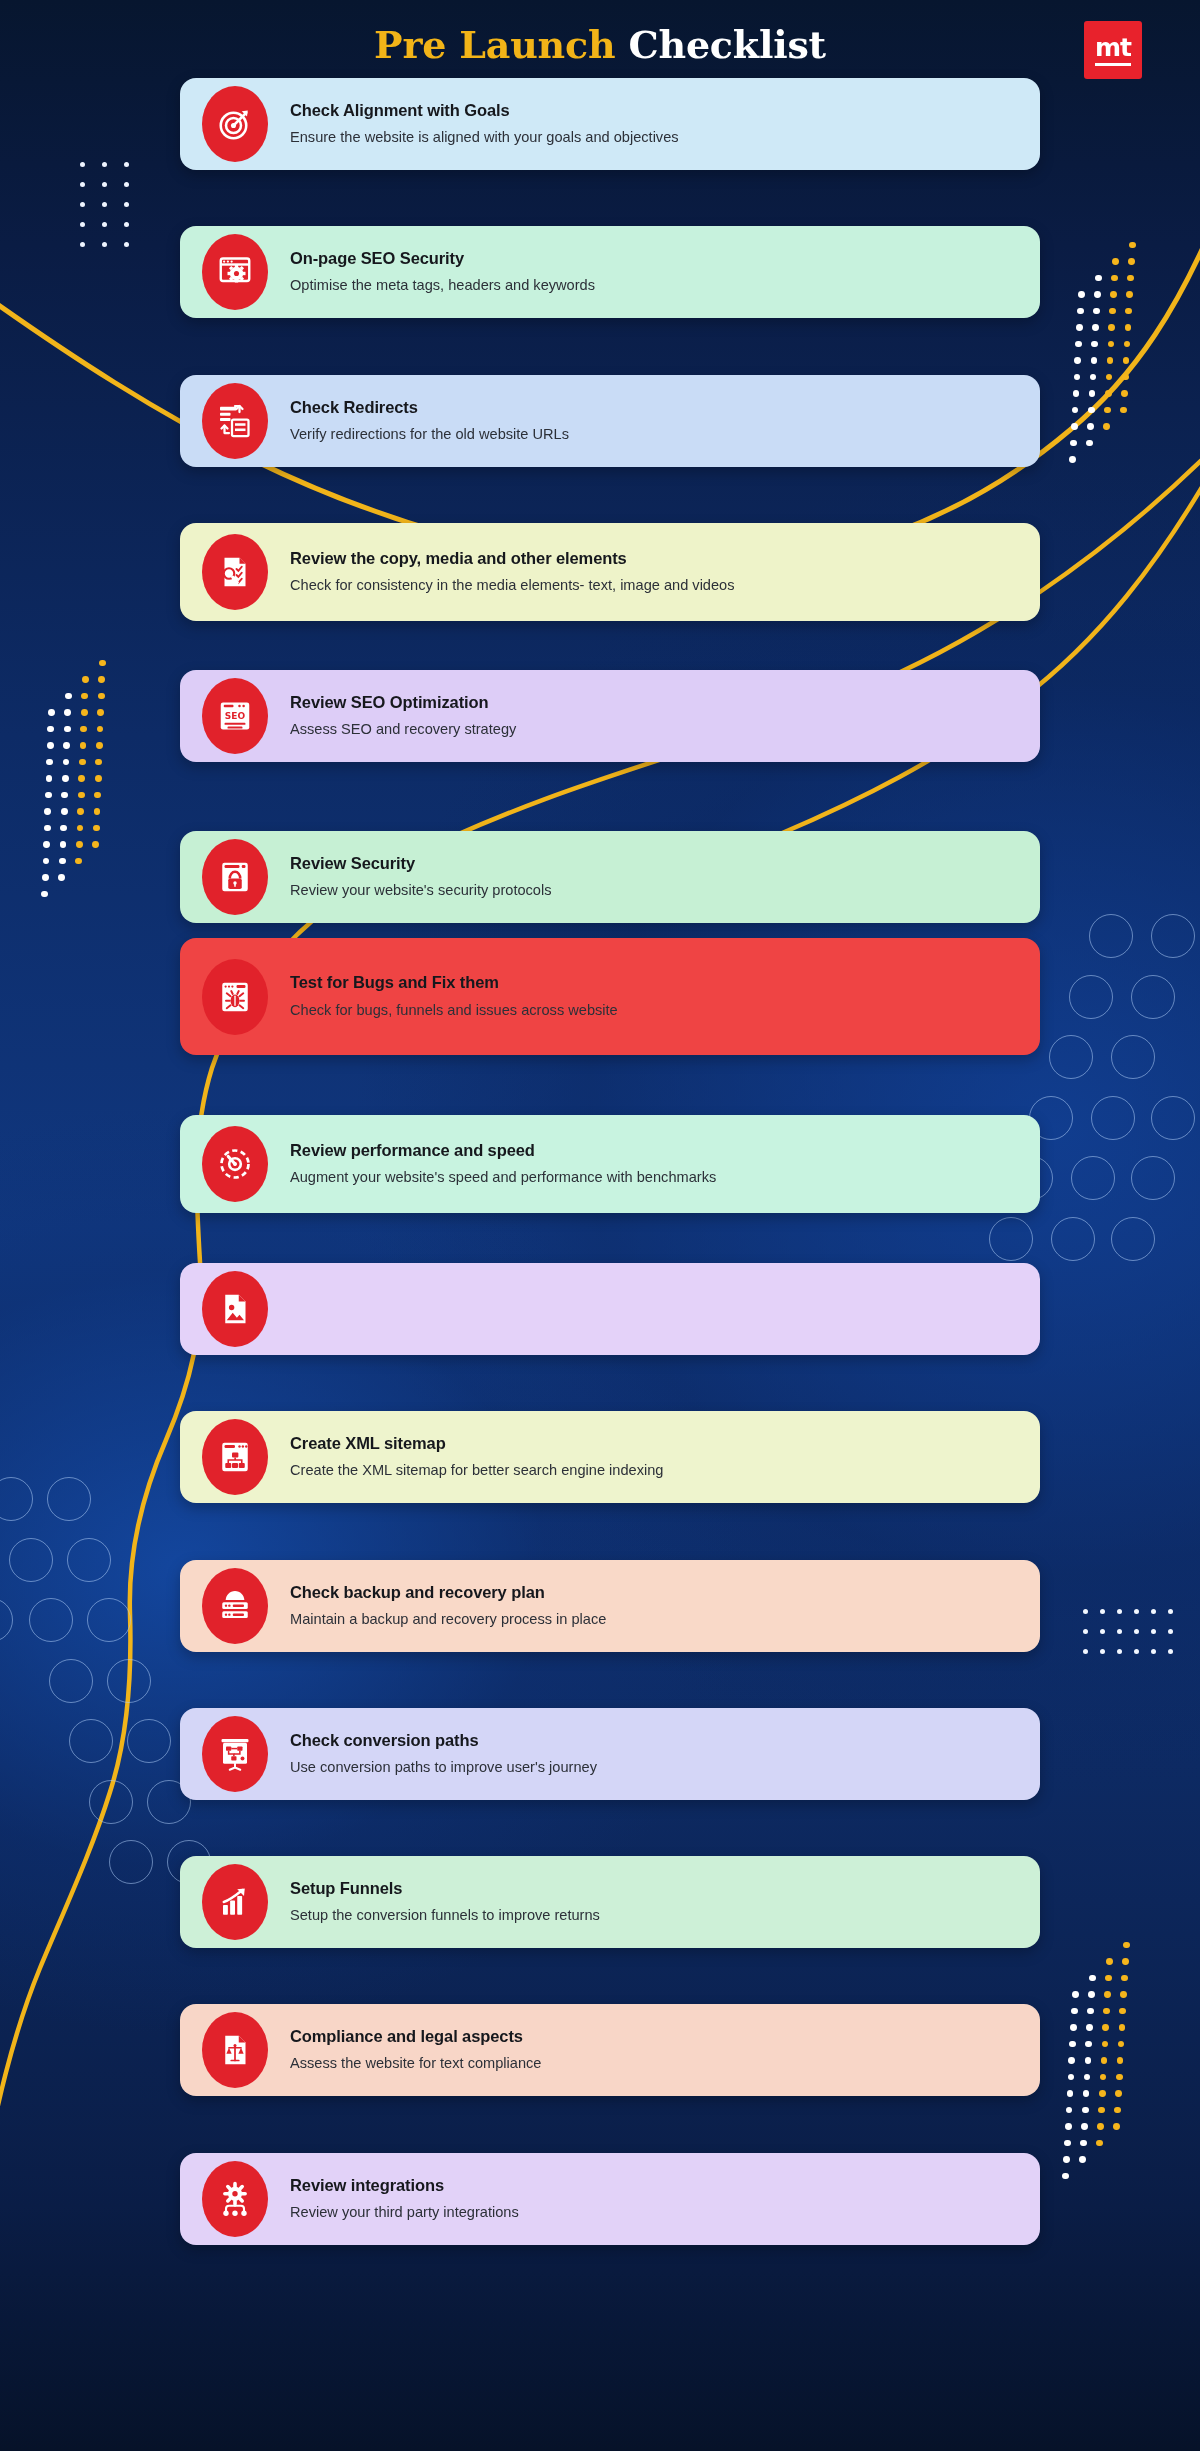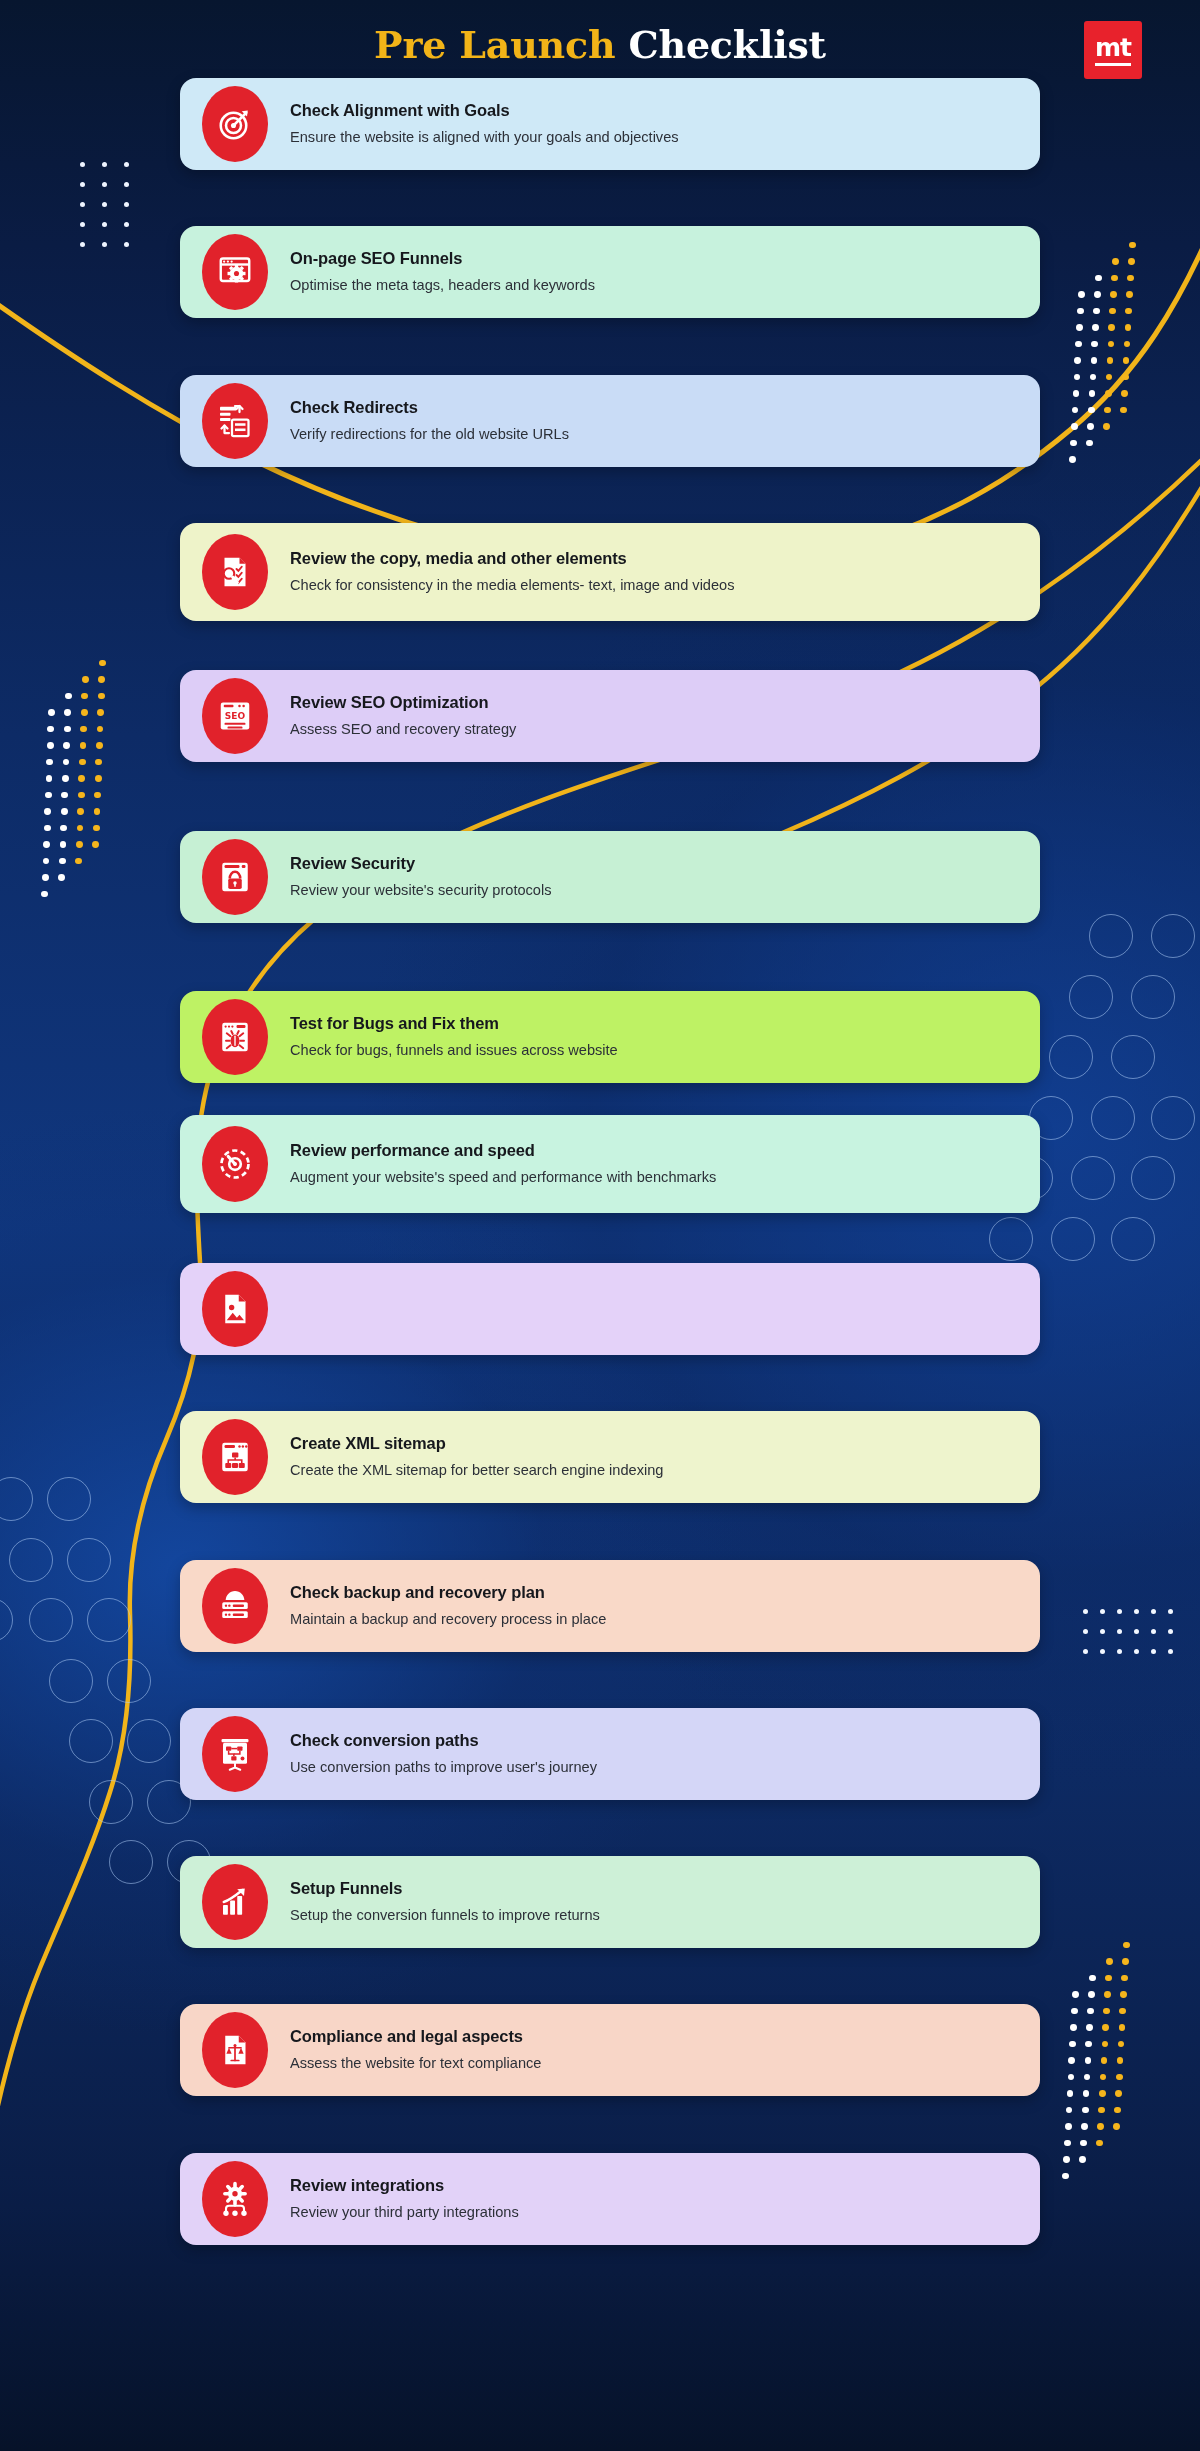--- a/index.html
+++ b/index.html
@@ -422,21 +422,21 @@
                 <path d="M12 0 H8"></path>
                 <path d="M-8.5 -8.5 L-6 -6"></path>
                 <path d="M8.5 8.5 L6 6"></path>
                 <path d="M8.5 -8.5 L6 -6"></path>
                 <path d="M-8.5 8.5 L-6 6"></path>
               </g>
             </g>
           </svg>
         </div>
         <div class="card-text">
-          <p class="card-title">On-page SEO Funnels</p>
+          <p class="card-title">On-page SEO Security</p>
           <p class="card-desc">Optimise the meta tags, headers and keywords</p>
         </div>
       </div>
       <div class="card" style="top: 375px; height: 92px; background: rgb(201, 220, 246);">
         <div class="icon-badge">
           <svg viewBox="0 0 48 48" fill="#fff">
             <rect x="4" y="5" width="22" height="5" rx="1"></rect>
             <rect x="4" y="13" width="14" height="4" rx="1"></rect>
             <rect x="4" y="20" width="14" height="4" rx="1"></rect>
             <path d="M30 4 L30 12 M30 4 L24 4" fill="none" stroke="#fff" stroke-width="3" stroke-linecap="round"></path>
@@ -508,21 +508,21 @@
               <circle cy="4" r="2.3" fill="#fff"></circle>
               <rect x="-1" y="4" width="2" height="5" fill="#fff"></rect>
             </g>
           </svg>
         </div>
         <div class="card-text">
           <p class="card-title">Review Security</p>
           <p class="card-desc">Review your website's security protocols</p>
         </div>
       </div>
-      <div class="card" style="top: 991px; height: 92px; background: #bef264;">
+      <div class="card" style="top: 938px; height: 117px; background: #ef4444;">
         <div class="icon-badge">
           <svg viewBox="0 0 48 48" fill="#fff">
             <rect x="7" y="5" width="34" height="38" rx="3"></rect>
             <g fill="#e1222b">
               <circle cx="11.5" cy="10" r="1.5"></circle>
               <circle cx="16" cy="10" r="1.5"></circle>
               <circle cx="20.5" cy="10" r="1.5"></circle>
               <rect x="26" y="8" width="12" height="4" rx="1.6"></rect>
             </g>
             <g transform="translate(24,29)" stroke="#e1222b" stroke-width="2.6" stroke-linecap="round">

